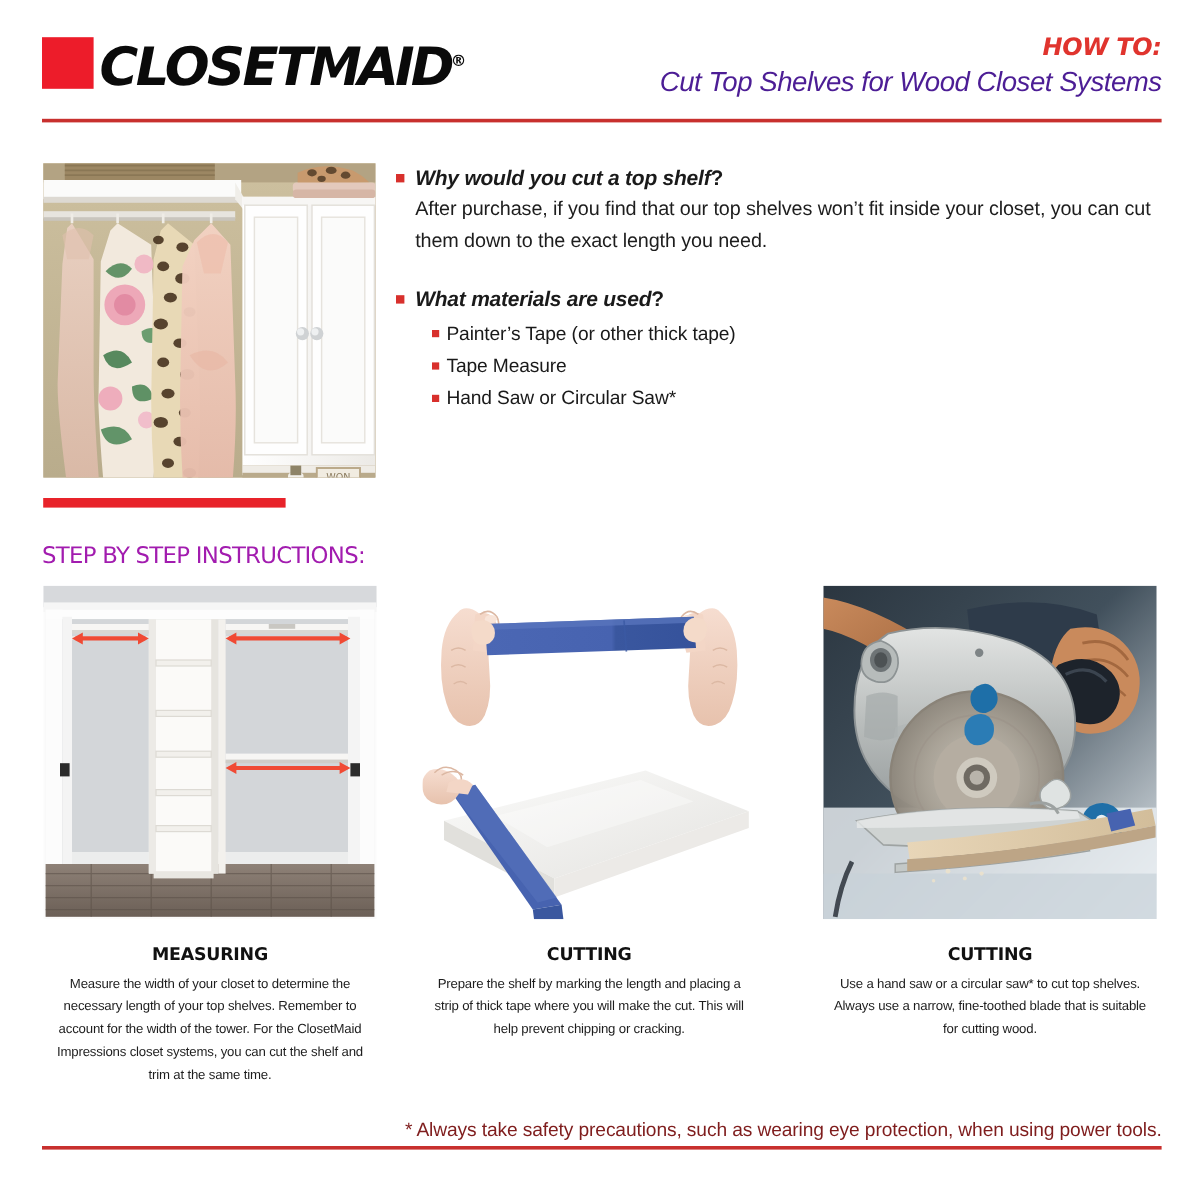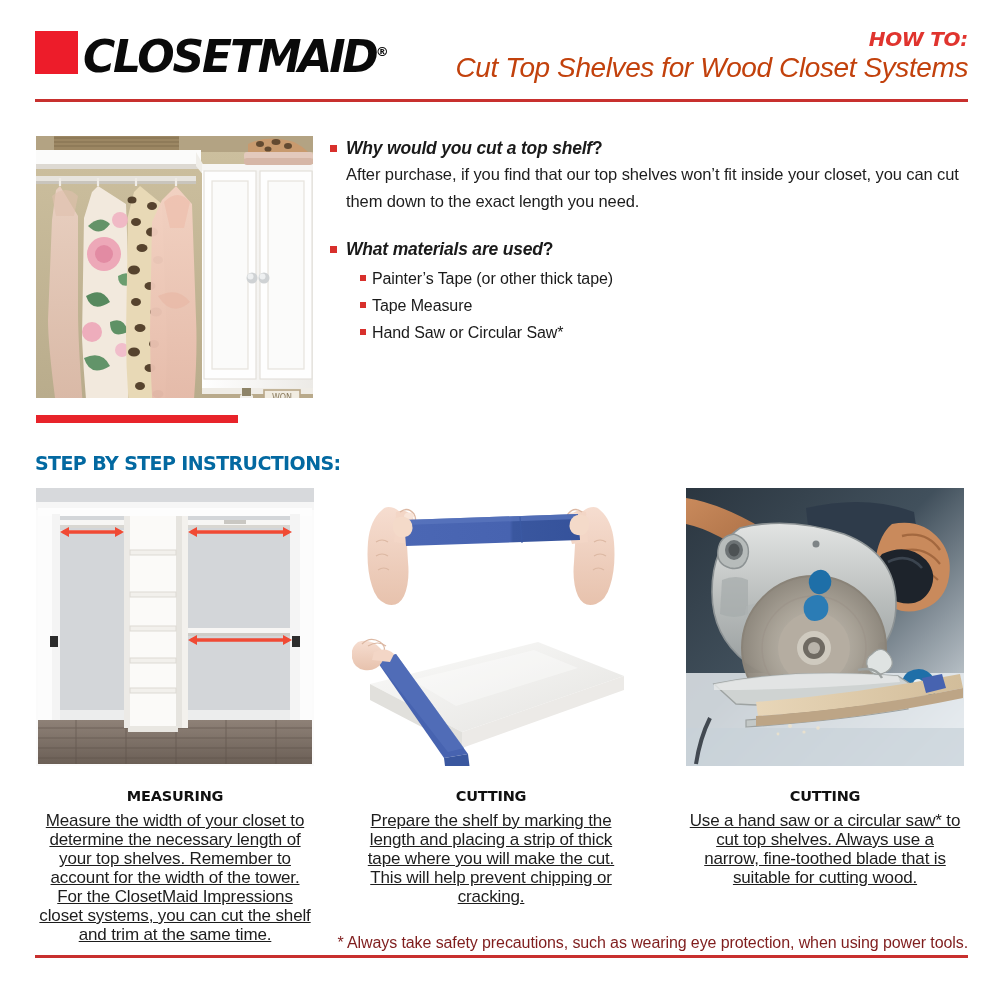--- a/index.html
+++ b/index.html
@@ -64,23 +64,23 @@
   }
   .howto-label {
     color: #e0342e;
     font-family: "DejaVu Sans", sans-serif;
     font-weight: 700;
     font-size: 20px;
     letter-spacing: -0.3px;
     line-height: 22px;
   }
   .howto-title {
-    font-size: 28px;
+    font-size: 23px;
     font-weight: 400;
-    color: #c2410c;
+    color: #4c1d95;
     line-height: 30px;
     margin-top: 3px;
     letter-spacing: -0.4px;
     white-space: nowrap;
   }
 
   .rule {
     position: absolute;
     left: 35px; right: 32px;
     height: 3px;
@@ -150,24 +150,24 @@
     width: 6px; height: 6px;
     background: #d8302c;
   }
   .gap-block { height: 16px; }
 
   
   .steps-title {
     position: absolute;
     left: 35px; top: 452px;
     font-family: "DejaVu Sans", sans-serif;
-    font-weight: 700;
+    font-weight: 400;
     font-size: 19px;
     letter-spacing: -0.6px;
-    color: #0369a1;
+    color: #a21caf;
   }
 
   .col {
     position: absolute;
     top: 488px;
     width: 278px;
   }
   .col-1 { left: 36px; }
   .col-2 { left: 352px; }
   .col-3 { left: 686px; }
@@ -185,26 +185,25 @@
   }
   .step-name {
     font-family: "DejaVu Sans", sans-serif;
     font-weight: 700;
     font-size: 14.5px;
     letter-spacing: -0.2px;
     color: #111;
     margin-bottom: 7px;
   }
   .step-desc {
-    font-size: 17px;
+    font-size: 11px;
     line-height: 19px;
     letter-spacing: -0.15px;
     color: #1d1d1d;
     padding: 0 2px;
-    text-decoration: underline;
   }
 
   .footnote {
     position: absolute;
     left: 312px; top: 934px;
     right: 32px;
     text-align: right;
     font-size: 16px;
     letter-spacing: -0.1px;
     color: #7f1d1d;

